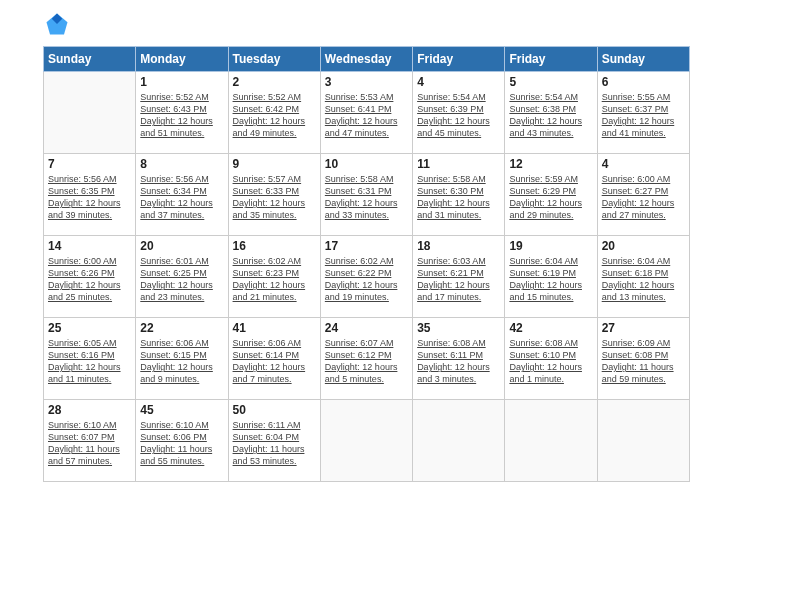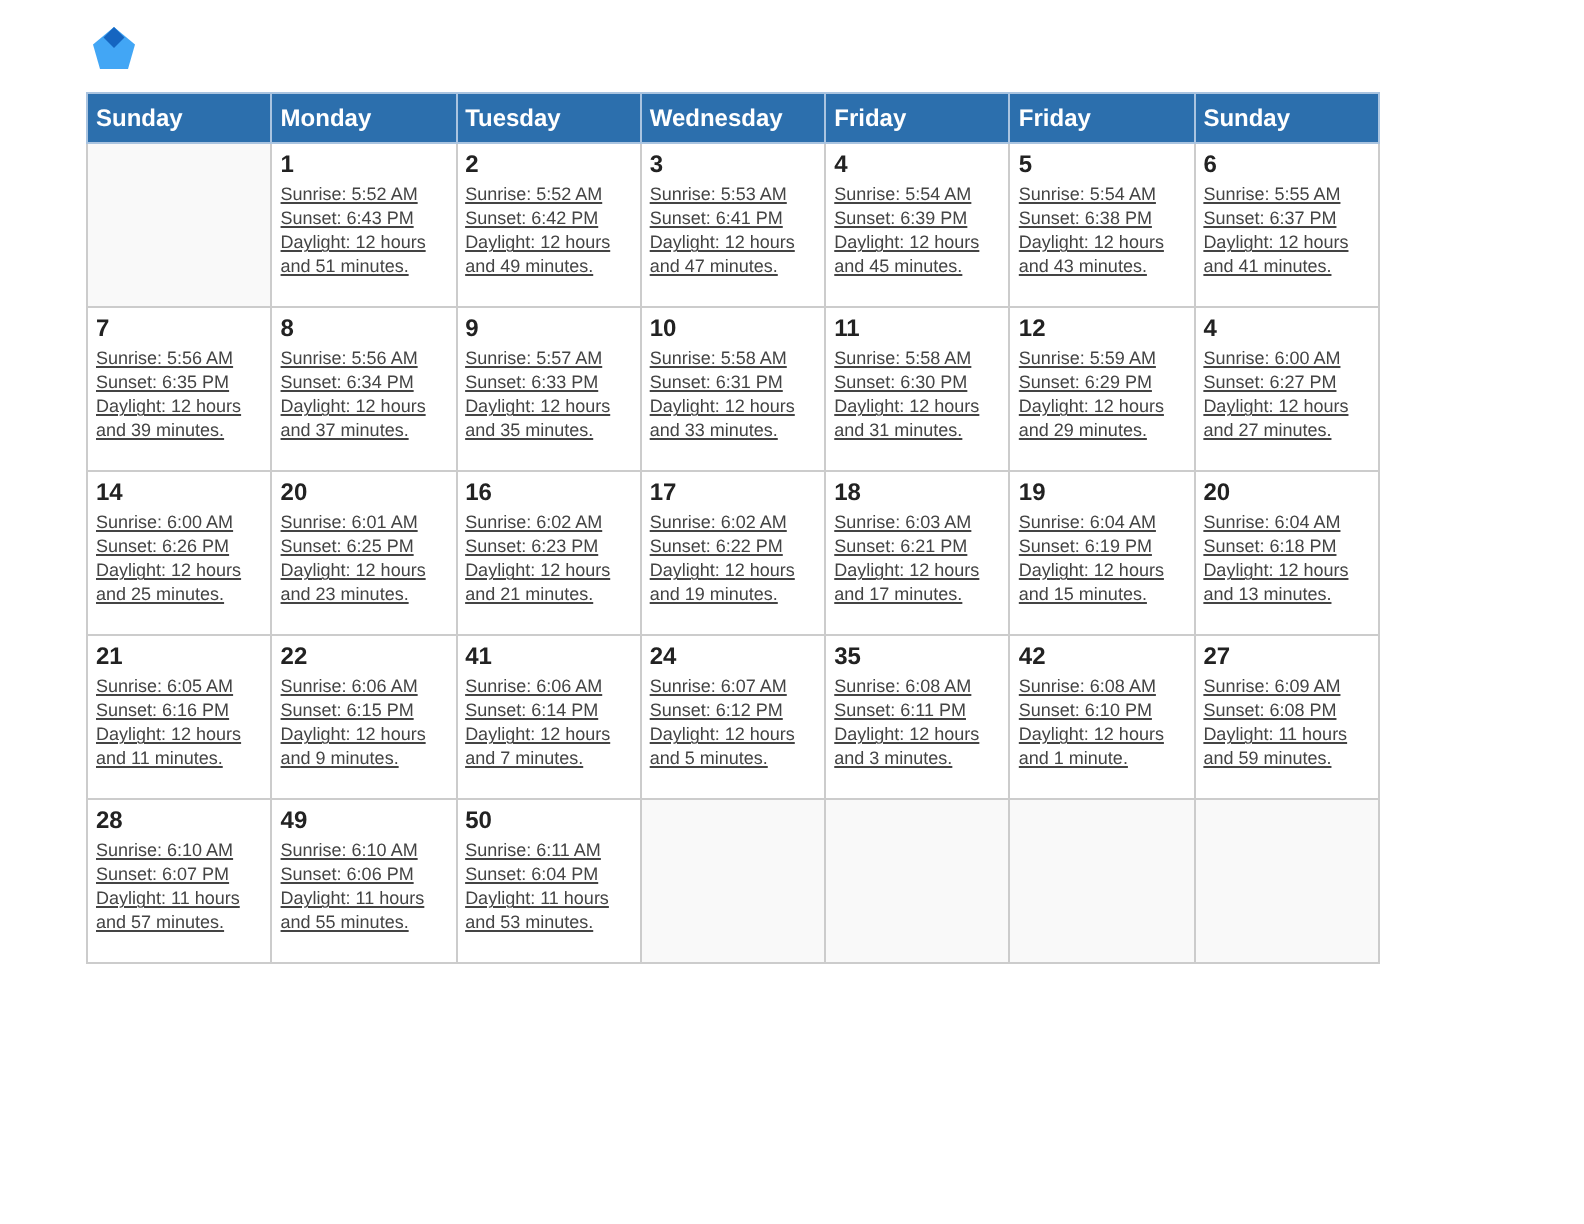--- a/index.html
+++ b/index.html
@@ -205,21 +205,21 @@
             <div class="day-number">19</div>
             <div class="day-info">Sunrise: 6:04 AM<br>Sunset: 6:19 PM<br>Daylight: 12 hours<br>and 15 minutes.</div>
           </td>
           <td>
             <div class="day-number">20</div>
             <div class="day-info">Sunrise: 6:04 AM<br>Sunset: 6:18 PM<br>Daylight: 12 hours<br>and 13 minutes.</div>
           </td>
         </tr>
         <tr>
           <td>
-            <div class="day-number">21</div>
+            <div class="day-number">25</div>
             <div class="day-info">Sunrise: 6:05 AM<br>Sunset: 6:16 PM<br>Daylight: 12 hours<br>and 11 minutes.</div>
           </td>
           <td>
             <div class="day-number">22</div>
             <div class="day-info">Sunrise: 6:06 AM<br>Sunset: 6:15 PM<br>Daylight: 12 hours<br>and 9 minutes.</div>
           </td>
           <td>
             <div class="day-number">41</div>
             <div class="day-info">Sunrise: 6:06 AM<br>Sunset: 6:14 PM<br>Daylight: 12 hours<br>and 7 minutes.</div>
           </td>
@@ -239,21 +239,21 @@
             <div class="day-number">27</div>
             <div class="day-info">Sunrise: 6:09 AM<br>Sunset: 6:08 PM<br>Daylight: 11 hours<br>and 59 minutes.</div>
           </td>
         </tr>
         <tr>
           <td>
             <div class="day-number">28</div>
             <div class="day-info">Sunrise: 6:10 AM<br>Sunset: 6:07 PM<br>Daylight: 11 hours<br>and 57 minutes.</div>
           </td>
           <td>
-            <div class="day-number">49</div>
+            <div class="day-number">45</div>
             <div class="day-info">Sunrise: 6:10 AM<br>Sunset: 6:06 PM<br>Daylight: 11 hours<br>and 55 minutes.</div>
           </td>
           <td>
             <div class="day-number">50</div>
             <div class="day-info">Sunrise: 6:11 AM<br>Sunset: 6:04 PM<br>Daylight: 11 hours<br>and 53 minutes.</div>
           </td>
           <td class="empty"></td>
           <td class="empty"></td>
           <td class="empty"></td>
           <td class="empty"></td>

